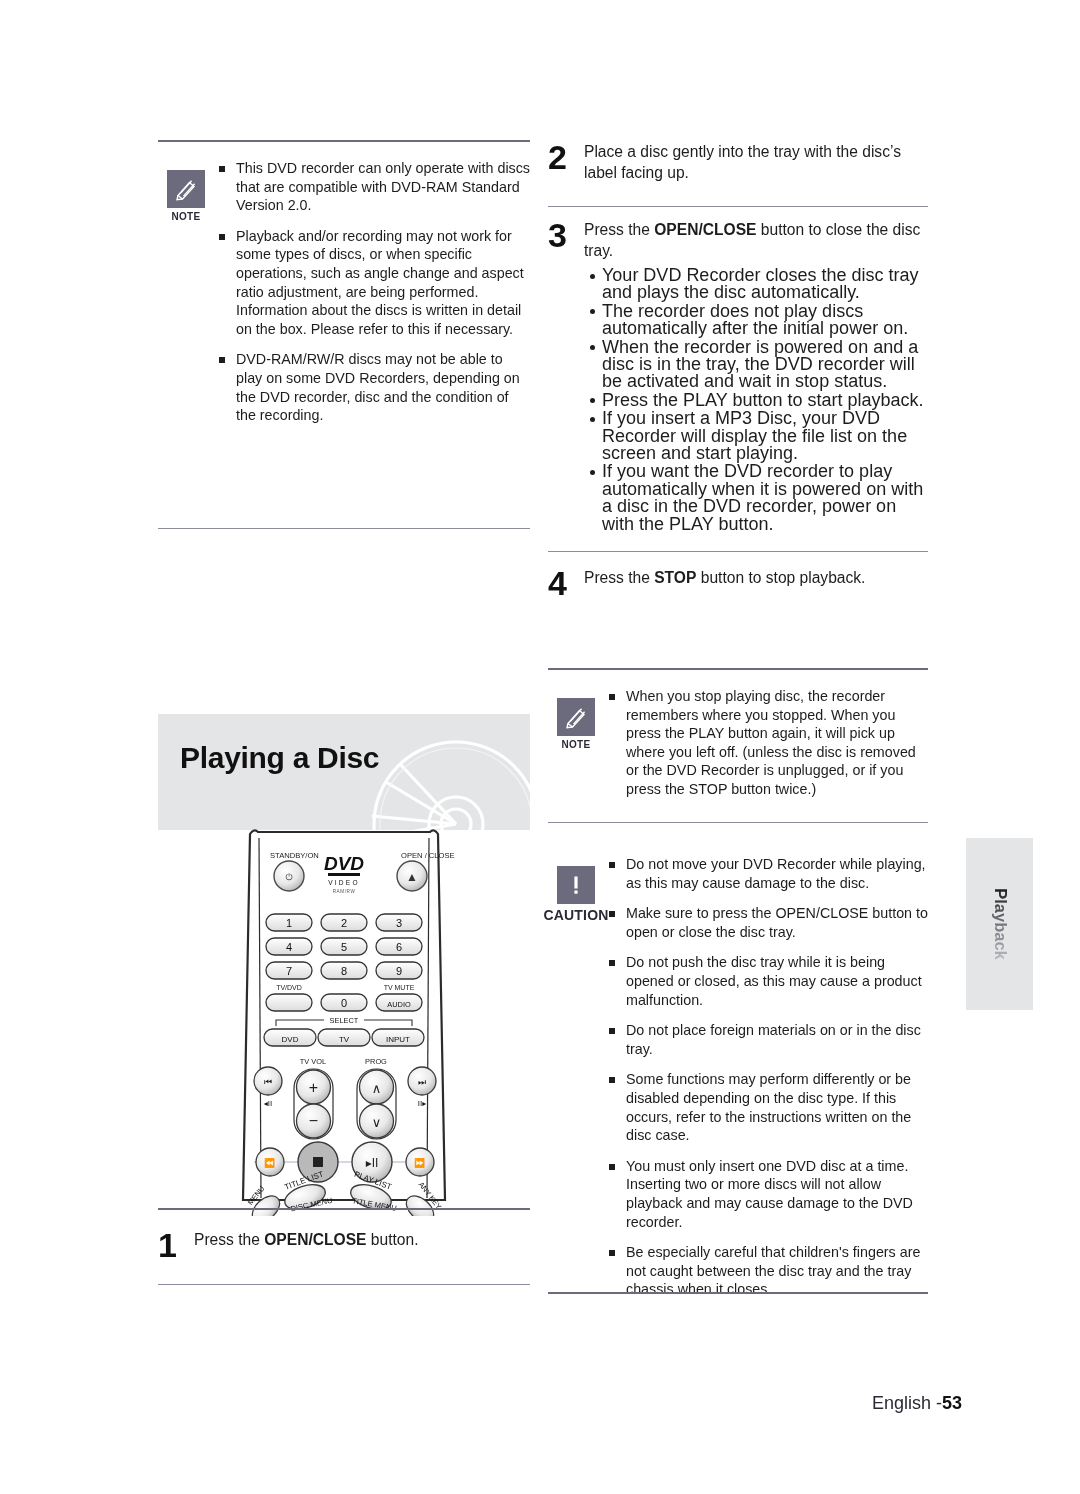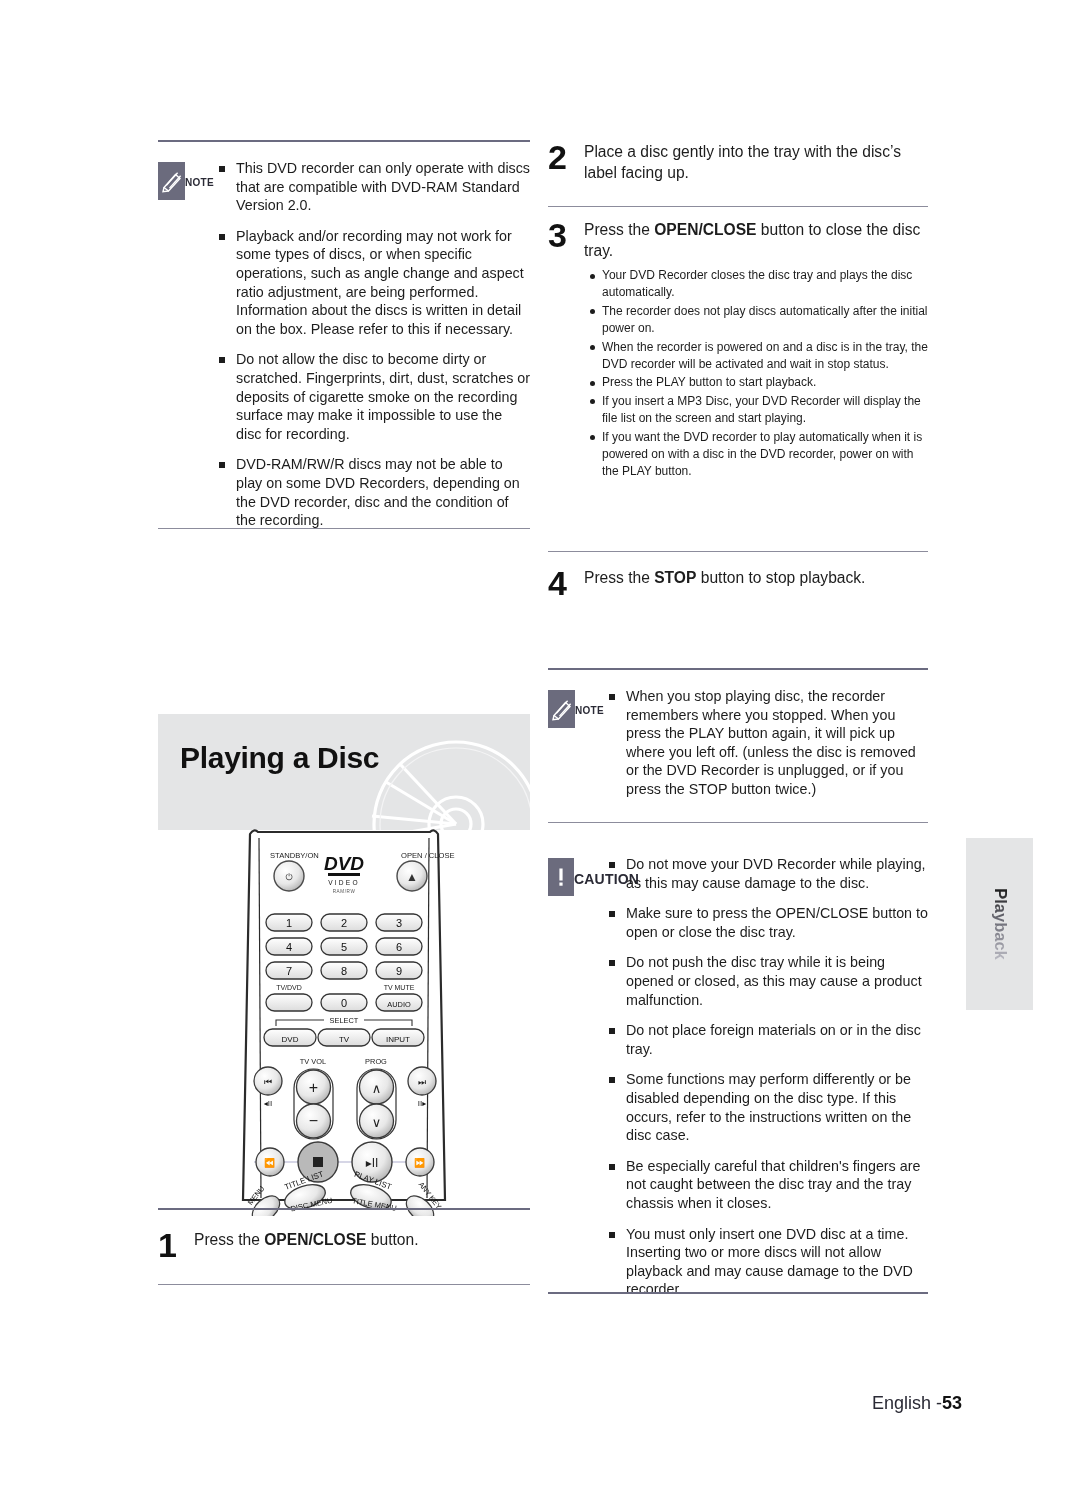--- a/index.html
+++ b/index.html
@@ -19,22 +19,22 @@
   .col-left  { position:absolute; left:158px; top:0;  width:372px; height:1494px; }
   .col-right { position:absolute; left:548px; top:0;  width:380px; height:1494px; }
 
   
   .rule { height:2px; background:#6b6b80; width:100%; }
   .rule.thin { height:1px; background:#8c8c9c; }
 
   
   .adv { display:flex; align-items:flex-start; }
   .adv-icon-wrap {
-    width:56px; flex:0 0 56px; padding-top:20px;
-    display:flex; align-items:center;
+    width:56px; flex:0 0 56px; padding-top:28px;
+    display:flex; flex-direction:column; align-items:center;
   }
   .adv-badge {
     width:38px; height:38px; background:#6b6b7d;
     display:flex; align-items:center; justify-content:center;
     position:relative;
   }
   .adv-badge.caution { background:#6b6b7d; }
   .adv-label {
     font-size:10px; font-weight:bold; color:#2a2a35;
     letter-spacing:0.3px; margin-top:3px;
@@ -60,21 +60,21 @@
     width:36px; flex:0 0 36px; color:#111; padding-top:2px;
   }
   .step-text {
     font-size:15.6px; line-height:20.5px; color:#1d1d1d; padding-top:2px;
   }
   .step-text b { font-weight:bold; }
 
   ul.dot { list-style:none; margin:6px 0 0 0; padding:0; }
   ul.dot > li {
     position:relative; padding-left:14px; margin-bottom:1px;
-    font-size:12px; line-height:17.4px; color:#1d1d1d;
+    font-size:18px; line-height:17.4px; color:#1d1d1d;
   }
   ul.dot > li:before {
     content:""; position:absolute; left:2px; top:6.5px;
     width:5px; height:5px; border-radius:50%; background:#1d1d1d;
   }
 
   
   .banner {
     position:absolute; left:158px; top:714px;
     width:372px; height:116px;
@@ -134,21 +134,20 @@
               <path d="M10.5 20.1 L21.6 7.8"></path>
             </g>
           </svg>
         </div>
         <div class="adv-label">NOTE</div>
       </div>
       <div class="adv-body">
         <ul class="sq">
           <li>This DVD recorder can only operate with discs that are compatible with DVD-RAM Standard Version 2.0.</li>
           <li>Playback and/or recording may not work for some types of discs, or when specific operations, such as angle change and aspect ratio adjustment, are being performed. Information about the discs is written in detail on the box. Please refer to this if necessary.</li>
-          <li>Do not allow the disc to become dirty or scratched. Fingerprints, dirt, dust, scratches or deposits of cigarette smoke on the recording surface may make it impossible to use the disc for recording.</li>
           <li>DVD-RAM/RW/R discs may not be able to play on some DVD Recorders, depending on the DVD recorder, disc and the condition of the recording.</li>
         </ul>
       </div>
     </div>
 
     <div class="rule thin" style="position:absolute;top:528px;"></div>
   </div>
 
   <div class="banner">
     <div class="disc-art">
@@ -368,22 +367,22 @@
         </div>
         <div class="adv-label small">CAUTION</div>
       </div>
       <div class="adv-body">
         <ul class="sq">
           <li>Do not move your DVD Recorder while playing, as this may cause damage to the disc.</li>
           <li>Make sure to press the OPEN/CLOSE button to open or close the disc tray.</li>
           <li>Do not push the disc tray while it is being opened or closed, as this may cause a product malfunction.</li>
           <li>Do not place foreign materials on or in the disc tray.</li>
           <li>Some functions may perform differently or be disabled depending on the disc type. If this occurs, refer to the instructions written on the disc case.</li>
+          <li>You must only insert one DVD disc at a time. Inserting two or more discs will not allow playback and may cause damage to the DVD recorder.</li>
           <li>Be especially careful that children's fingers are not caught between the disc tray and the tray chassis when it closes.</li>
-          <li>You must only insert one DVD disc at a time. Inserting two or more discs will not allow playback and may cause damage to the DVD recorder.</li>
         </ul>
       </div>
     </div>
 
     <div class="rule" style="position:absolute;top:1292px;"></div>
   </div>
 
   <div class="side-tab">
     <span>Playback</span>
   </div>

